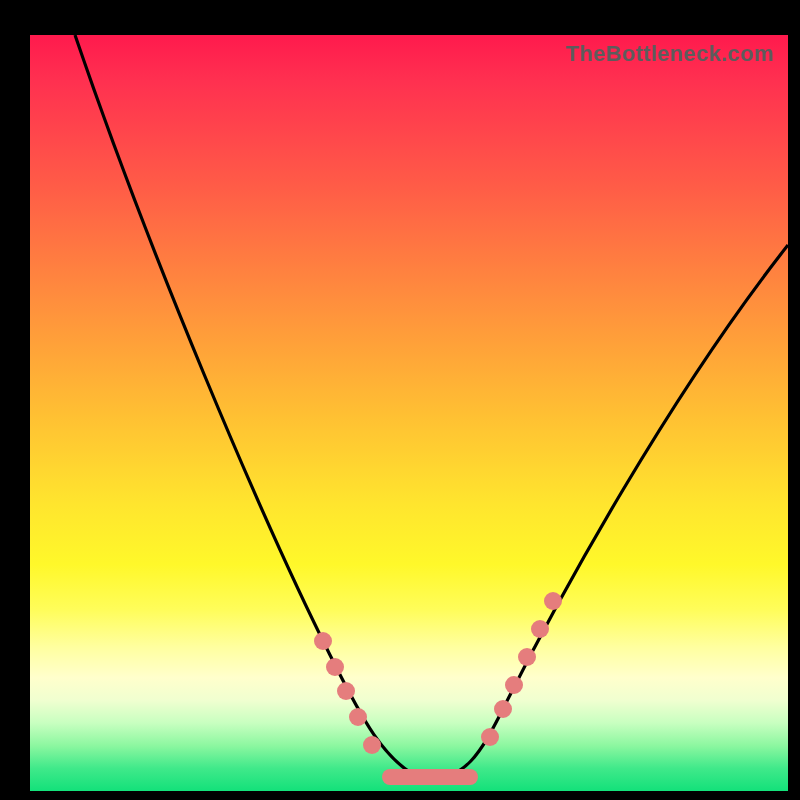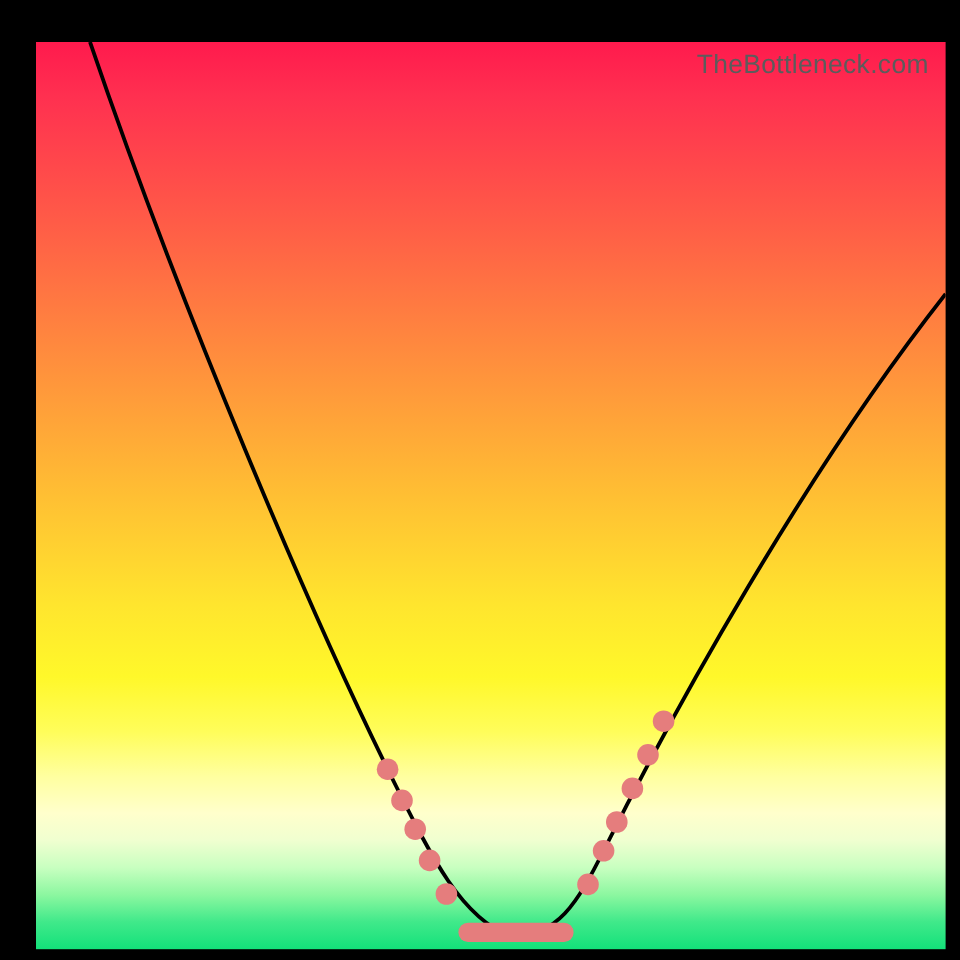--- a/index.html
+++ b/index.html
@@ -43,21 +43,21 @@
       #40e98a 97%,
       #13e17a 100%
     );
   }
   .watermark {
     position: absolute;
     top: 6px;
     right: 14px;
     color: #5c5c5c;
     font-size: 22px;
-    font-weight: 400;
+    font-weight: 700;
     letter-spacing: 0.3px;
     z-index: 30;
   }
   svg.curve {
     position: absolute;
     left: 0;
     top: 0;
     width: 758px;
     height: 756px;
     z-index: 10;

